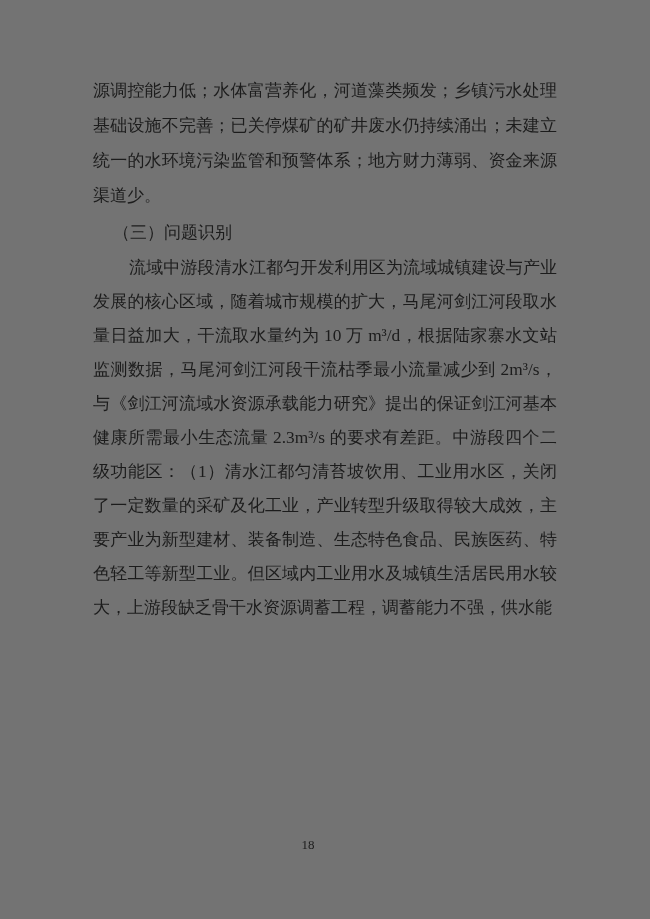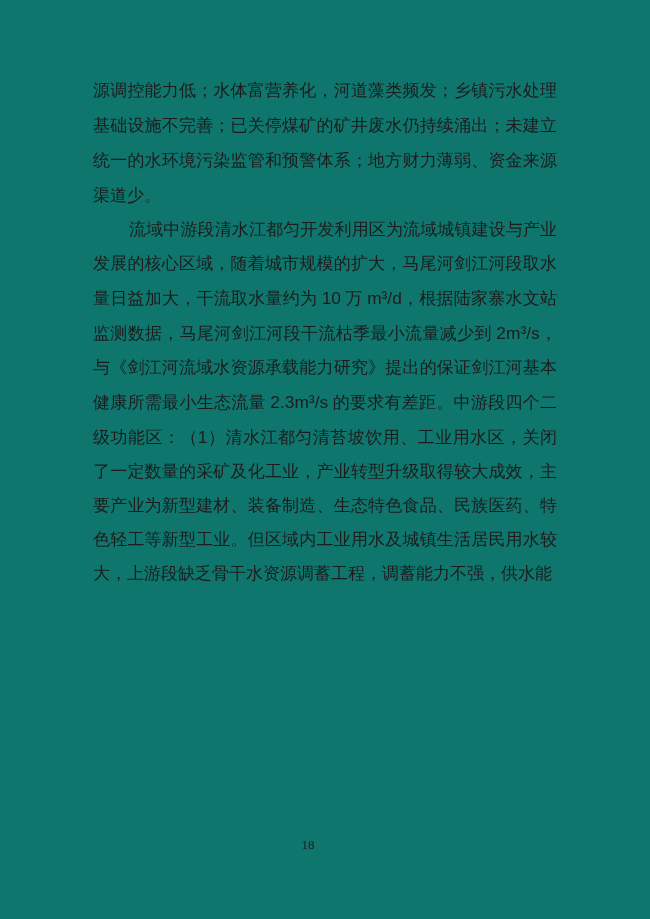--- a/index.html
+++ b/index.html
@@ -11,21 +11,21 @@
     width: 650px;
     height: 919px;
     position: relative;
     overflow: hidden;
     font-family: "Liberation Serif", "DejaVu Serif", serif;
     color: #1c1c1c;
   }
   .page {
     position: absolute;
     inset: 0;
-    background: #0f766e;
+    background: #737373;
   }
   .content {
     position: absolute;
     left: 93px;
     top: 73px;
     width: 464px;
     font-size: 17px;
     text-align: justify;
     text-justify: inter-character;
   }
@@ -42,21 +42,21 @@
     line-height: 40px;
     text-indent: 20px;
     font-weight: bold;
   }
   .body-para {
     line-height: 34px;
     text-indent: 36px;
   }
   .body-para.first { margin-top: 2px; }
   .latin {
-    font-family: Liberation Sans, sans-serif;
+    font-family: Liberation Serif, serif;
     font-size: 1.02em;
     margin-top: 16px;
   }
   .footer {
     position: absolute;
     top: 835px;
     left: 0;
     width: 616px;
     text-align: center;
   }
@@ -65,18 +65,19 @@
     font-family: "Liberation Serif", "DejaVu Serif", serif;
     color: #1c1c1c;
   }
 </style>
 </head>
 <body>
 
 <div class="page">
   <div class="content">
     <p class="para-cont">源调控能力低；水体富营养化，河道藻类频发；乡镇污水处理基础设施不完善；已关停煤矿的矿井废水仍持续涌出；未建立统一的水环境污染监管和预警体系；地方财力薄弱、资金来源渠道少。</p>
+    <p class="h-section">（三）问题识别</p>
     <p class="body-para"><span class="cjk">流域中游段清水江都匀开发利用区为流域城镇建设与产业发展的核心区域，随着城市规模的扩大，马尾河剑江河段取水量日益加大，干流取水量约为 </span><span class="latin">10</span><span class="cjk"> 万 </span><span class="latin">m³/d</span><span class="cjk">，根据陆家寨水文站监测数据，马尾河剑江河段干流枯季最小流量减少到 </span><span class="latin">2m³/s</span><span class="cjk">，与《剑江河流域水资源承载能力研究》提出的保证剑江河基本健康所需最小生态流量 </span><span class="latin">2.3m³/s</span><span class="cjk"> 的要求有差距。中游段四个二级功能区：（</span><span class="latin">1</span><span class="cjk">）清水江都匀清苔坡饮用、工业用水区，关闭了一定数量的采矿及化工业，产业转型升级取得较大成效，主要产业为新型建材、装备制造、生态特色食品、民族医药、特色轻工等新型工业。但区域内工业用水及城镇生活居民用水较大，上游段缺乏骨干水资源调蓄工程，调蓄能力不强，供水能</span></p>
   </div>
   <div class="footer">
     <span class="pagenum">18</span>
   </div>
 </div>
 
 </body></html>

